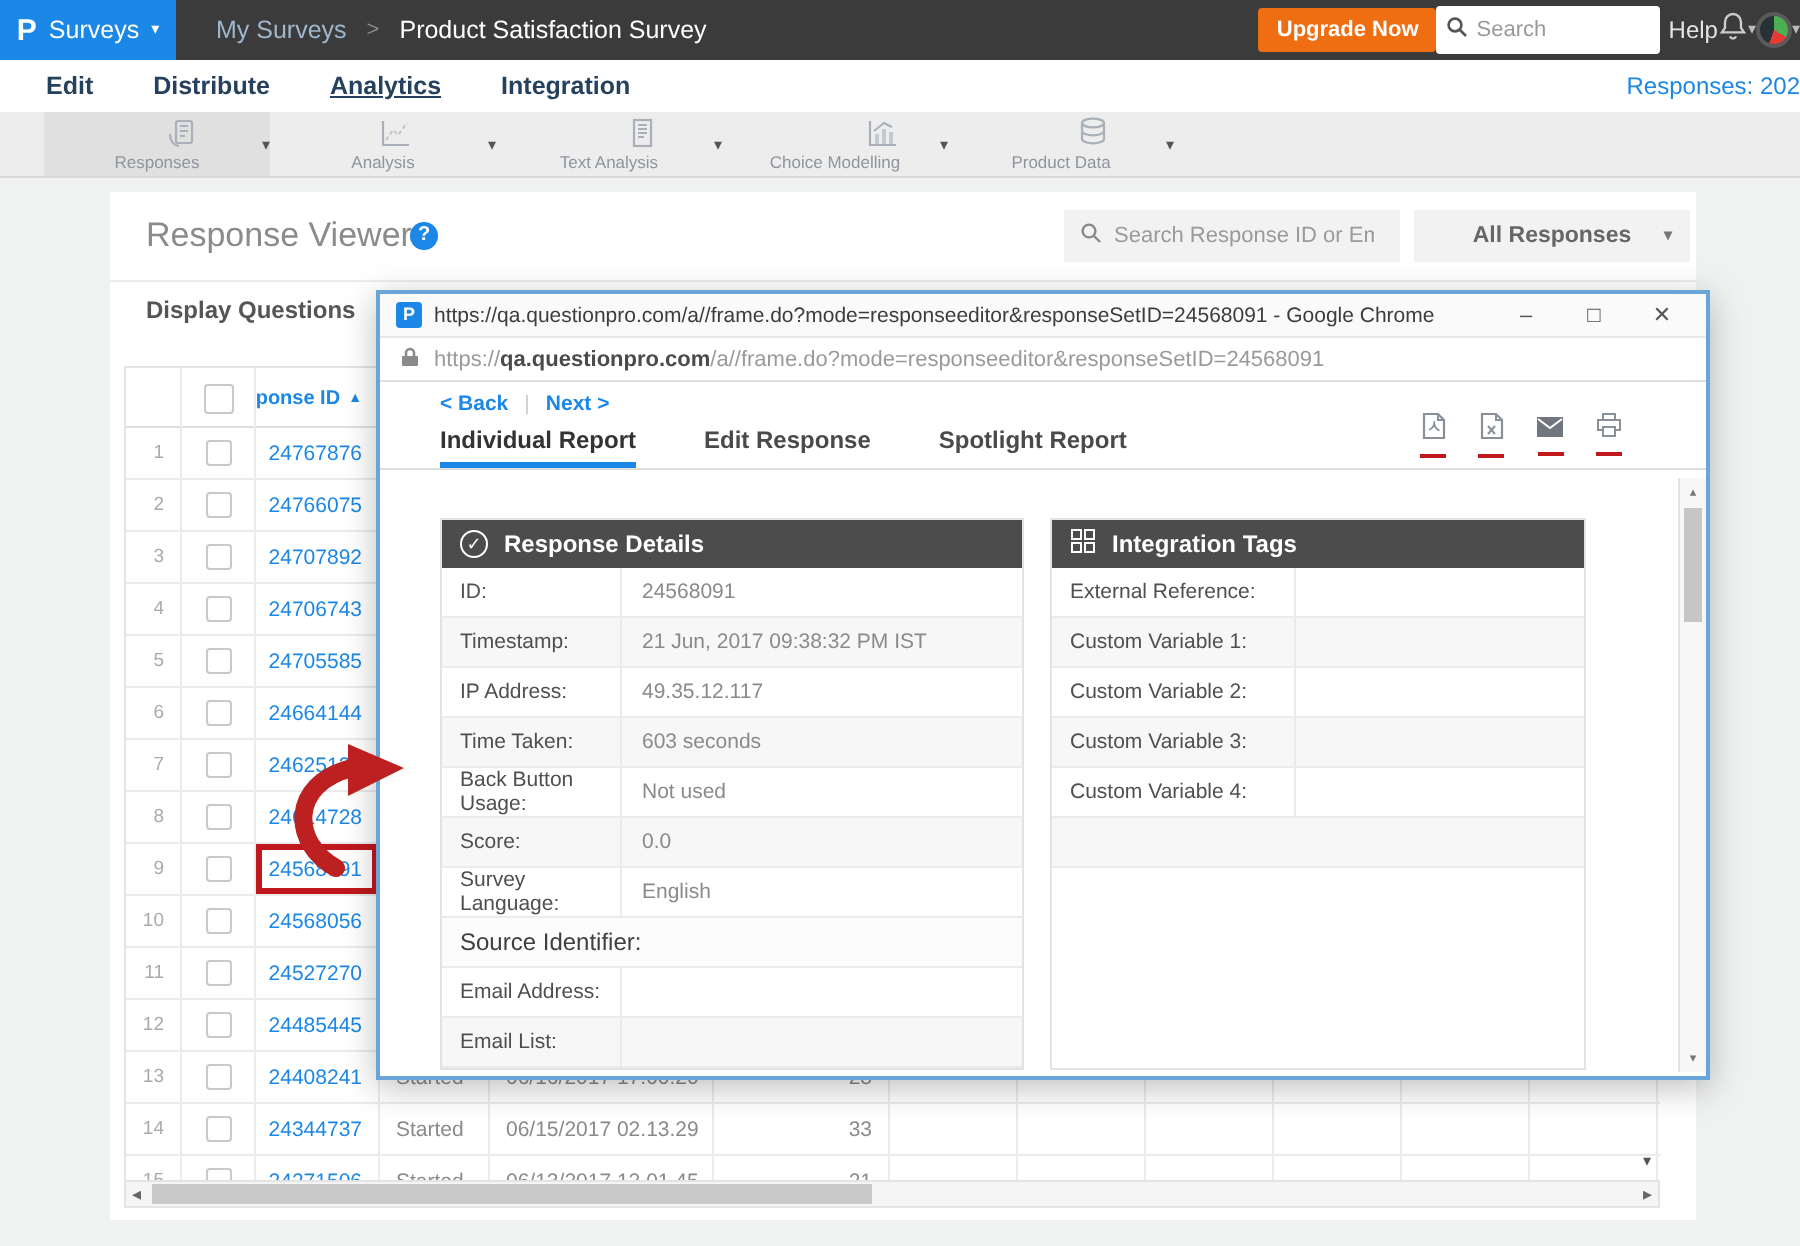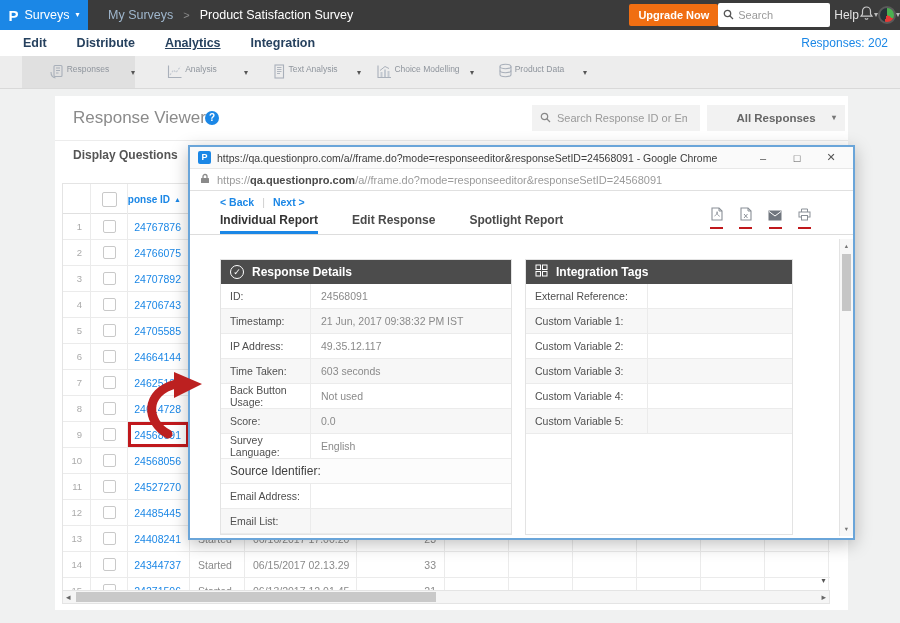--- a/index.html
+++ b/index.html
@@ -24,27 +24,27 @@
   .tb-search input::placeholder{color:#999;}
   .help{font-size:12px;color:#e3e3e3;margin-left:4px;}
   .tb-caret{color:#bbb;font-size:8px;}
   .avatar{width:18px;height:18px;border-radius:50%;border:2px solid #5a5a5a;background:conic-gradient(#4caf50 0 120deg,#e53935 120deg 200deg,#263238 200deg 360deg);display:inline-block;}
 
   
   .nav2{position:absolute;top:30px;left:0;width:900px;height:26px;background:#fff;display:flex;align-items:center;}
   #nav-mount{display:flex;list-style:none;padding-left:8px;}
   .nav-item{font-size:12.5px;font-weight:bold;color:#26415e;padding:0 15px;cursor:pointer;}
   .nav-item.active span{text-decoration:underline;}
-  .resp-count{margin-left:auto;padding-right:12px;font-size:12px;color:var(--accent);}
+  .resp-count{margin-left:auto;font-size:12px;color:var(--accent);}
 
   
   .toolbar{position:absolute;top:56px;left:0;width:900px;height:33px;background:#ededed;border-bottom:1px solid #d9d9d9;display:flex;padding-left:22px;}
   .tool-group{width:113px;height:100%;display:flex;align-items:center;justify-content:center;position:relative;cursor:pointer;}
   .tool-group.selected{background:#e0e0e0;}
-  .tg-inner{display:flex;flex-direction:row;align-items:flex-start;gap:1px;}
+  .tg-inner{display:flex;flex-direction:column;align-items:flex-end;gap:1px;}
   .tool-icon{height:16px;display:flex;align-items:flex-end;}
   .tool-label{font-size:8.5px;color:#8f959d;}
   .tool-caret{position:absolute;right:0px;top:12px;font-size:8px;color:#555;}
 
   
   .card{position:absolute;left:55px;top:96px;width:793px;height:514px;background:#fff;}
   .vtitle{position:absolute;left:18px;top:12px;font-size:17px;color:#8b8b8b;}
   .help-badge{position:absolute;left:150px;top:15px;width:14px;height:14px;border-radius:50%;background:var(--accent);color:#fff;font-size:10px;font-weight:bold;text-align:center;line-height:14px;cursor:pointer;}
   .viewer-search{position:absolute;left:477px;top:9px;width:168px;height:26px;background:#f2f2f2;display:flex;align-items:center;gap:6px;padding:0 8px;}
   .viewer-search input{border:none;outline:none;background:transparent;font-size:11px;color:#666;width:130px;}
@@ -742,21 +742,20 @@
     <span class="dlabel">Custom Variable 3:</span>
     <span class="dvalue"></span>
   </div>
 
   <div class="drow">
     <span class="dlabel">Custom Variable 4:</span>
     <span class="dvalue"></span>
   </div>
 
   <div class="drow">
-    <span class="dlabel">Custom Variable 5:</span>
     <span class="dvalue"></span>
   </div>
 </div>
       </div>
     </div>
   </div>
   <div class="pscroll">
     <span class="sarrow up">▴</span>
     <div class="pthumb"></div>
     <span class="sarrow down">▾</span>

